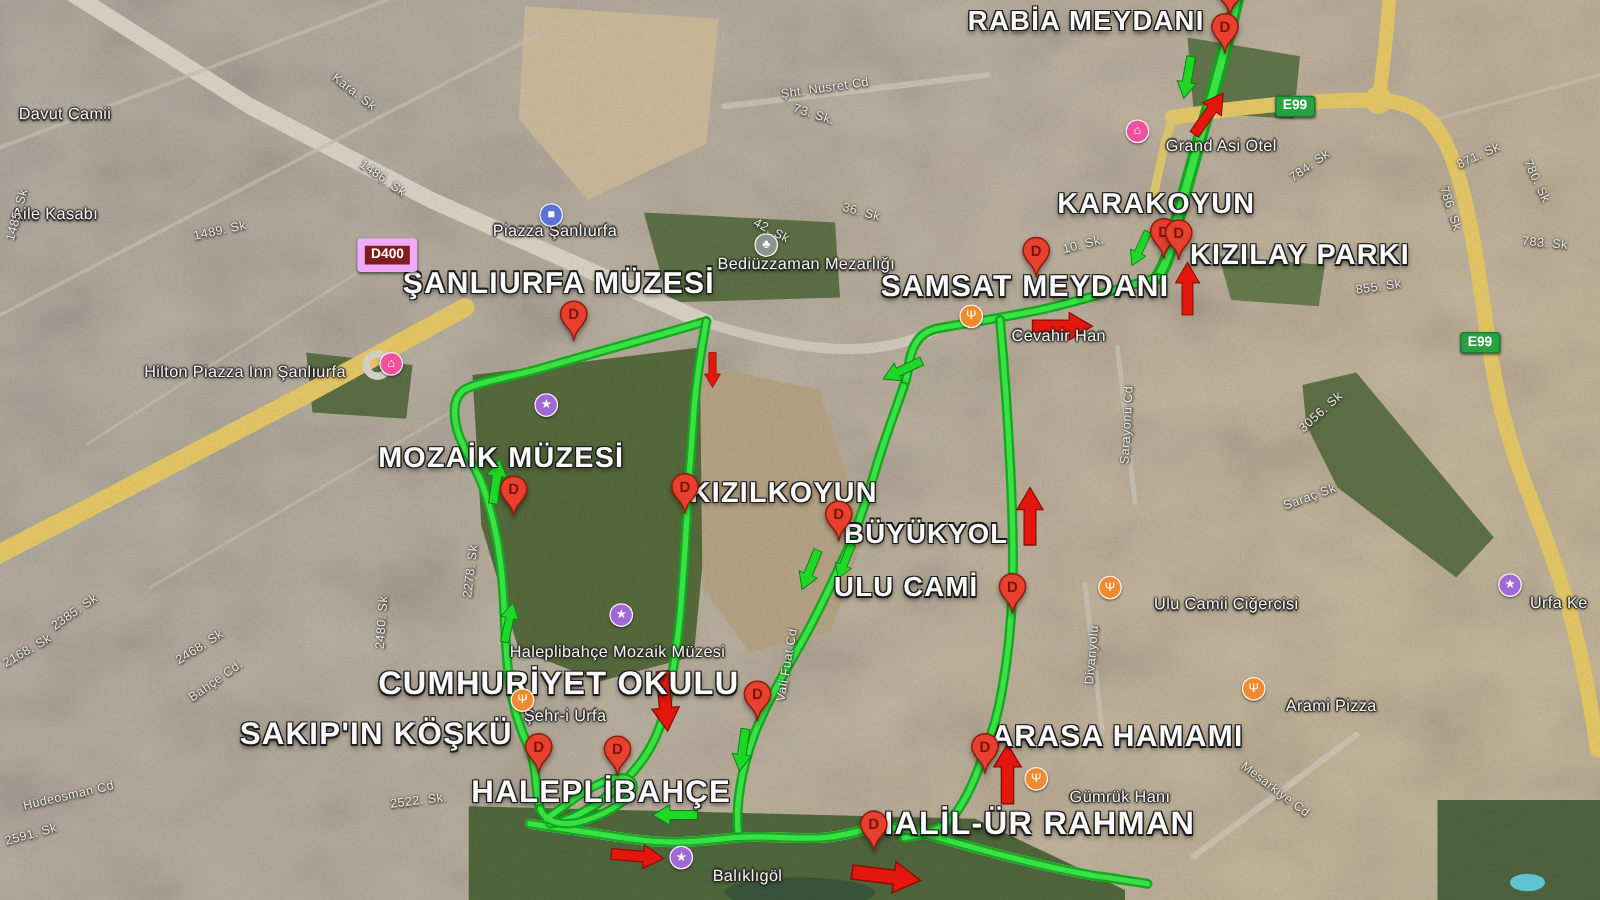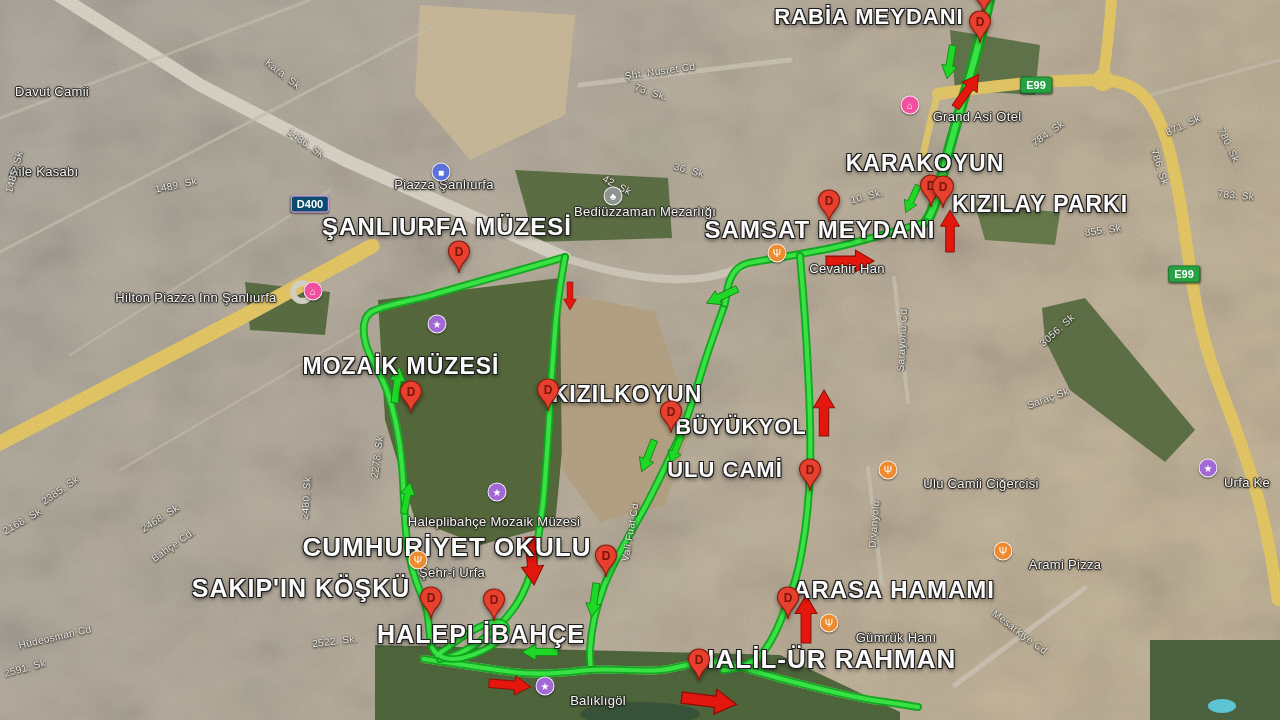--- a/index.html
+++ b/index.html
@@ -18,21 +18,21 @@
     text-shadow:-1px 0 1px #222,1px 0 1px #222,0 -1px 1px #222,0 1px 1px #222,0 1px 3px rgba(0,0,0,.8);
   }
   .street-label{
     position:absolute;white-space:nowrap;font-size:10px;color:#eceae3;letter-spacing:.4px;
     text-shadow:0 0 2px #333,0 1px 2px rgba(0,0,0,.85);
   }
   .badge{
     position:absolute;font-size:11px;font-weight:700;color:#fff;padding:1px 5px;border-radius:3px;
     box-shadow:0 1px 2px rgba(0,0,0,.5);line-height:13px;
   }
-  .badge.blue{background:#0c4a6e;border:1px solid #f0abfc;}
+  .badge.blue{background:#7f1d1d;border:6px solid #f0abfc;}
   .badge.green{background:#27a243;border:1px solid #187a30;}
   .poi{
     position:absolute;width:17px;height:17px;border-radius:50%;
     display:flex;align-items:center;justify-content:center;
     color:#fff;font-size:10px;line-height:17px;
     border:1.5px solid rgba(255,255,255,.9);box-shadow:0 1px 2px rgba(0,0,0,.5);
   }
   .pin{position:absolute;width:24px;height:34px;}
   .pin svg{display:block;filter:drop-shadow(0 2px 2px rgba(0,0,0,.45));}
 </style>

